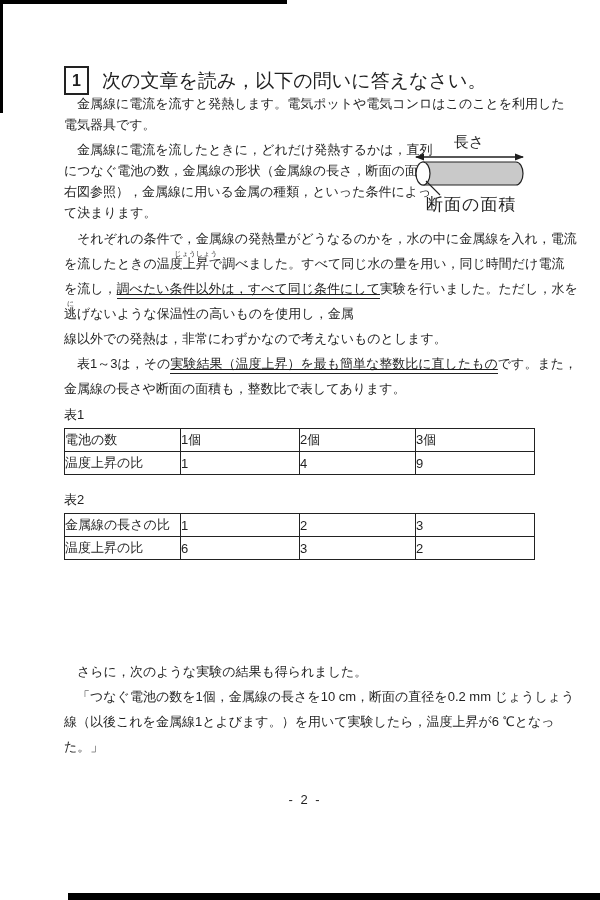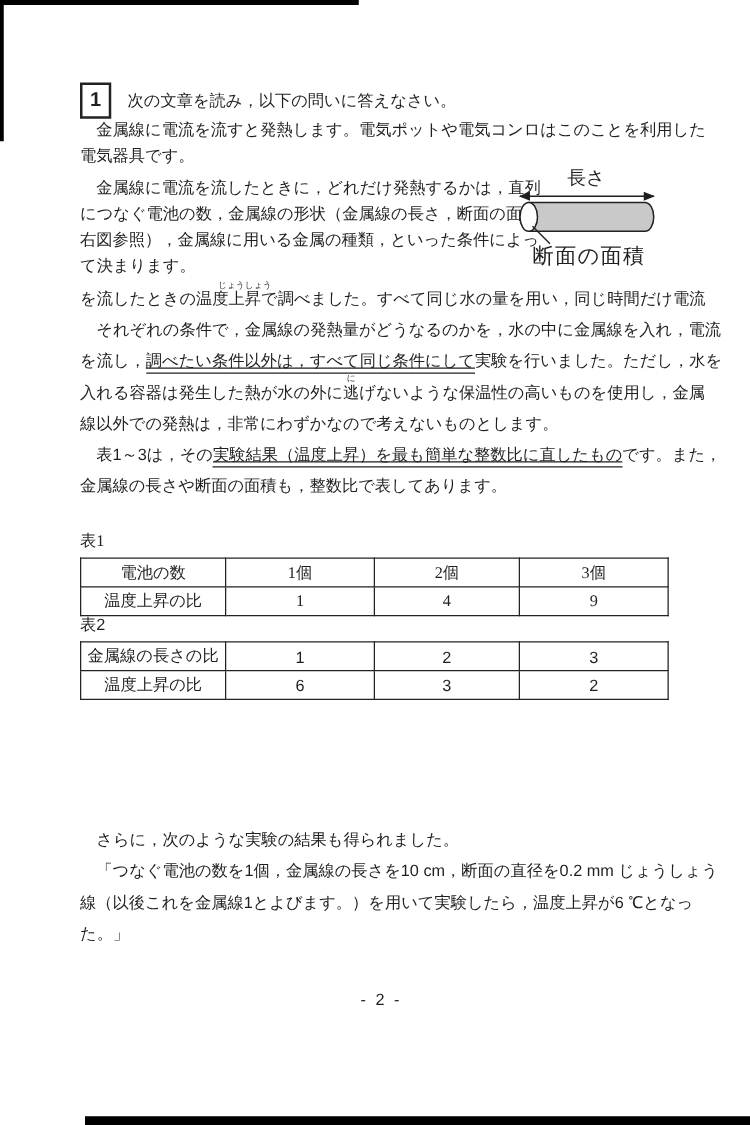--- a/index.html
+++ b/index.html
@@ -21,42 +21,42 @@
   .abs{position:absolute;}
   .line{white-space:nowrap;font-size:13px;line-height:21px;}
   .line25{white-space:nowrap;font-size:13px;line-height:25px;}
 
   .section-header{left:64px;top:66px;display:flex;align-items:center;}
   .q-box{
     width:21px;height:25px;border:2px solid #222;
     display:flex;align-items:center;justify-content:center;
     font-size:16px;font-weight:bold;margin-right:13px;
   }
-  .prompt{font-size:13px;}
+  .prompt{font-size:19px;}
 
   .p1{left:64px;top:93px;width:482px;}
   .p2{left:64px;top:139px;width:368px;}
   .p3{left:64px;top:226px;width:482px;}
   .p4{left:64px;top:659px;width:482px;}
 
   .ul{border-bottom:1.2px solid #222;padding-bottom:1.5px;text-decoration:underline;}
   .rb{position:relative;}
   .rt{
     position:absolute;top:-6px;left:50%;transform:translateX(-50%);
     font-size:7px;line-height:7px;white-space:nowrap;color:#333;
   }
 
   .diagram{left:413px;top:132px;width:187px;height:88px;text-decoration:underline;}
 
   .tbl-group{left:64px;}
   .tbl-label{font-size:13px;margin-bottom:4px;}
   table.datatable{border-collapse:collapse;table-layout:fixed;}
   table.datatable td{
     border:1.4px solid #222;height:22px;padding:0;
-    text-align:center;vertical-align:middle;font-size:13px;
+    text-align:left;vertical-align:middle;font-size:13px;
   }
   td.c0{width:115px;} td.c1{width:118px;} td.c2{width:115px;} td.c3{width:118px;margin-top:42px;}
 
   .page-number{
     left:0;top:792px;width:610px;text-align:center;
     font-size:13px;letter-spacing:2px;
   }
 </style>
 </head>
 <body>
@@ -93,38 +93,38 @@
       <polygon points="2,25 11,21.4 11,28.6" fill="#1f1f1f"></polygon>
       <polygon points="111,25 102,21.4 102,28.6" fill="#1f1f1f"></polygon>
       <path d="M10,30 L103,30 A7,11.5 0 0 1 103,53 L10,53 Z" stroke="#222" stroke-width="1.2" fill="#c9c9c9"></path>
       <ellipse cx="10" cy="41.5" rx="7" ry="11.5" fill="#ffffff" stroke="#222" stroke-width="1.2"></ellipse>
       <line x1="13" y1="49" x2="27" y2="63" stroke="#222" stroke-width="1.1"></line>
       <text x="13" y="78" font-size="17" letter-spacing="1" fill="#1f1f1f">断面の面積</text>
     </svg>
   </div>
 
   <div class="abs p3">
+    <div class="line25">　それぞれの条件で，金属線の発熱量がどうなるのかを，水の中に金属線を入れ，電流</div>
     <div class="line25">
       <span>を流したときの温度</span><span class="rb"><span class="rt">じょうしょう</span><span>上昇</span></span><span>で調べました。すべて同じ水の量を用い，同じ時間だけ電流</span>
     </div>
-    <div class="line25">　それぞれの条件で，金属線の発熱量がどうなるのかを，水の中に金属線を入れ，電流</div>
     <div class="line25">
       <span>を流し，</span><span class="ul">調べたい条件以外は，すべて同じ条件にして</span><span>実験を行いました。ただし，水を</span>
     </div>
     <div class="line25">
-      <span>入れる容器は発生した熱が水の外に</span><span class="rb"><span class="rt">に</span><span>逃</span></span><span>げないような保温性の高いものを使用し，金属</span>
+      <span class="rb"><span class="rt">に</span><span>逃</span></span><span>げないような保温性の高いものを使用し，金属</span>
     </div>
     <div class="line25">線以外での発熱は，非常にわずかなので考えないものとします。</div>
     <div class="line25">
       <span>　表1～3は，その</span><span class="ul">実験結果（温度上昇）を最も簡単な整数比に直したもの</span><span>です。また，</span>
     </div>
     <div class="line25">金属線の長さや断面の面積も，整数比で表してあります。</div>
   </div>
 
-  <div class="abs tbl-group" style="top:424px;font-family:Liberation Serif, serif;">
+  <div class="abs tbl-group" style="top:406px;">
     <div class="tbl-label">表1</div>
     <table class="datatable">
       <tbody>
           <tr>
         <td class="c0">電池の数</td>
         <td class="c1">1個</td>
         <td class="c2">2個</td>
         <td class="c3">3個</td>
       </tr>
       <tr>

